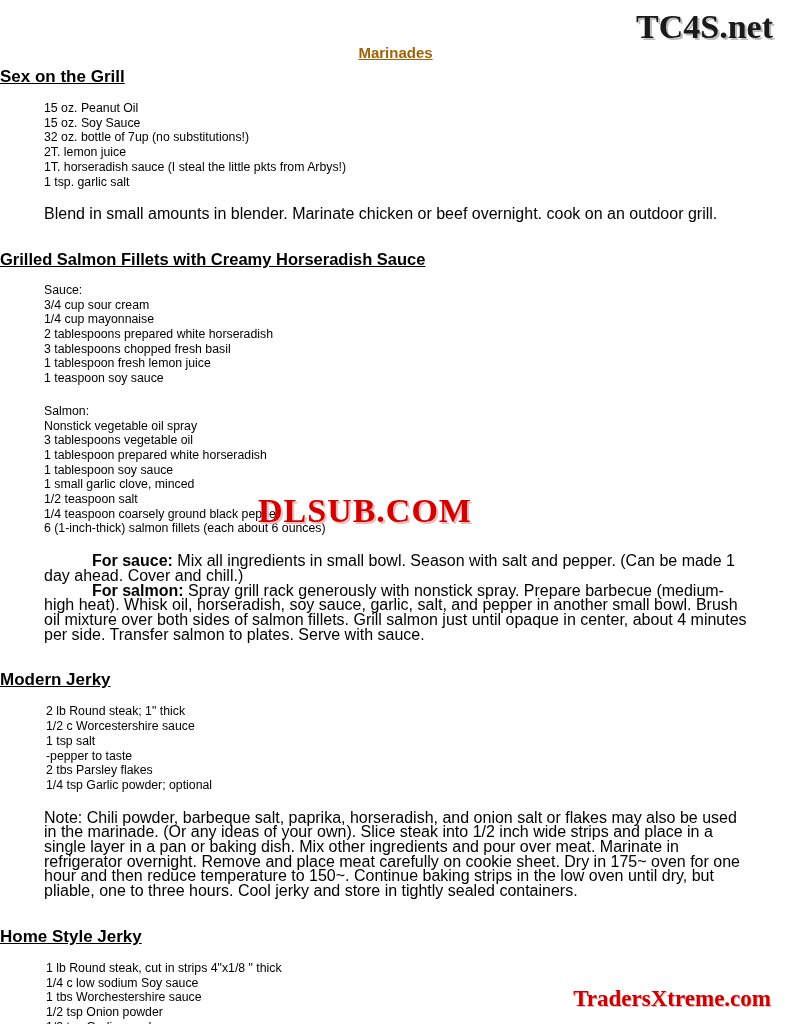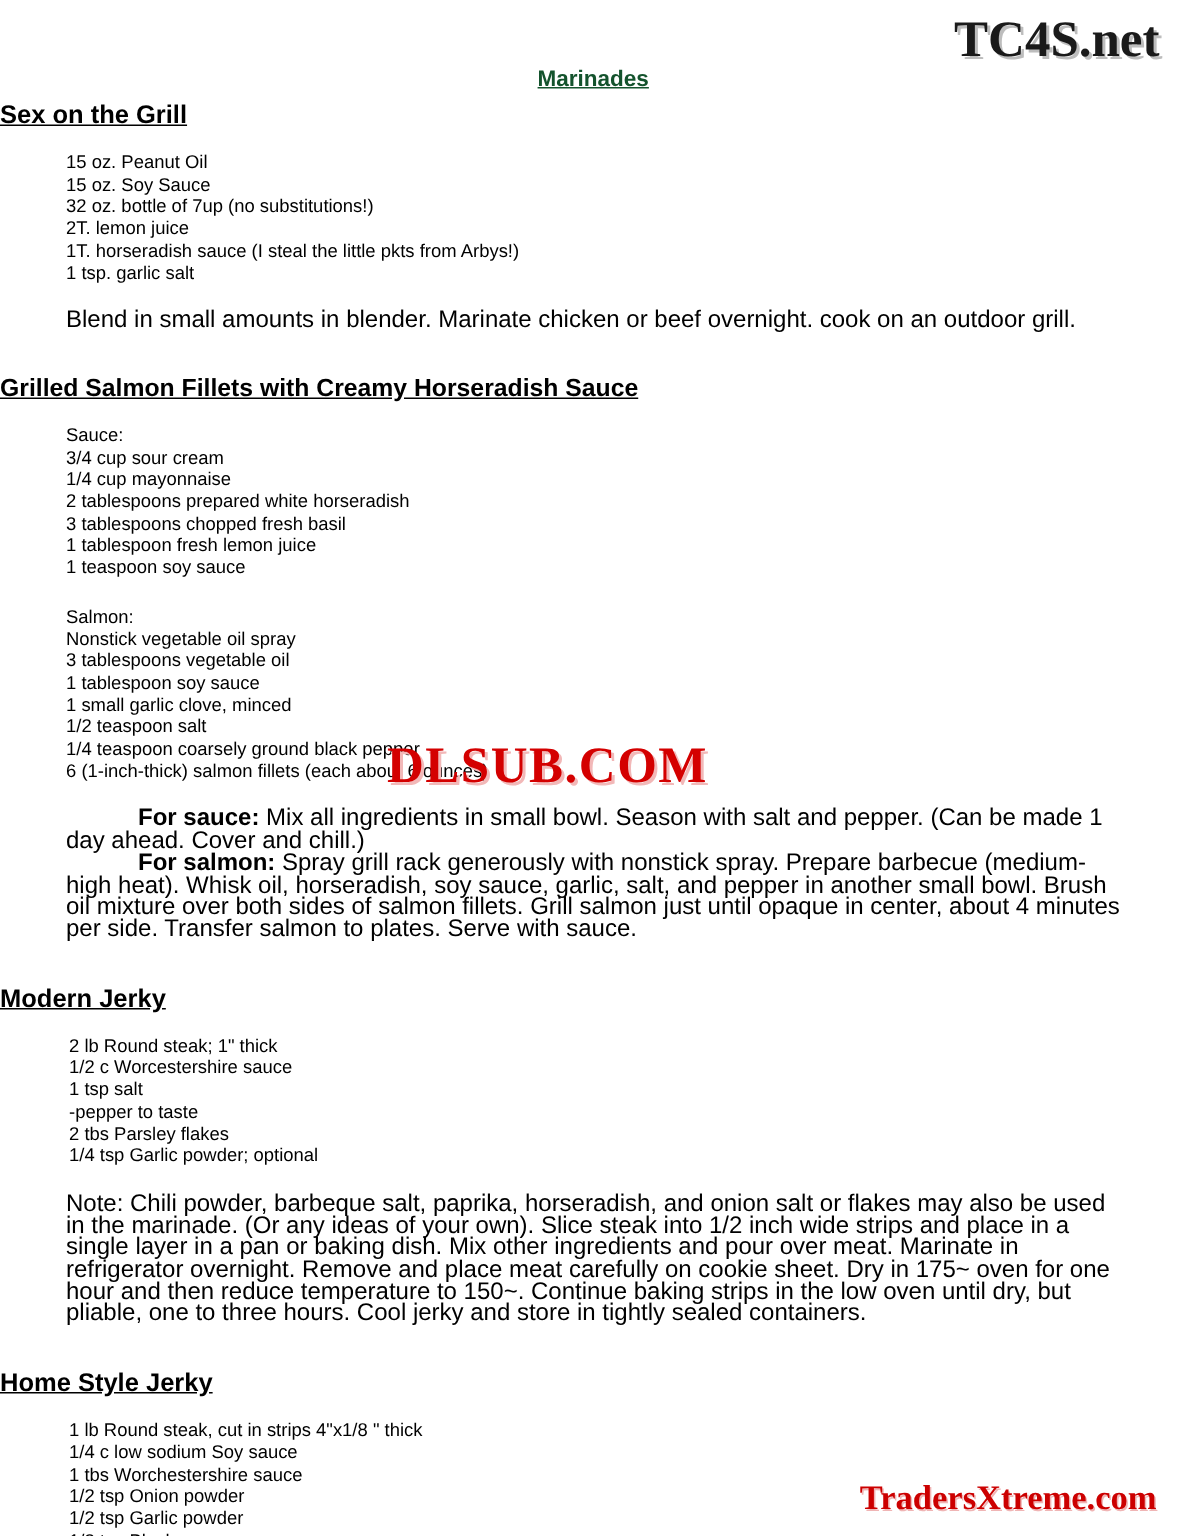--- a/index.html
+++ b/index.html
@@ -54,21 +54,21 @@
     letter-spacing: 1px;
   }
   .content {
     position: absolute;
     top: 0;
     left: 0;
     width: 791px;
   }
   .title-red {
     text-align: center;
-    color: #14532d;
+    color: #a16207;
     font-weight: bold;
     font-size: 15px;
     text-decoration: underline;
     margin: 44px 0 0 0;
     padding: 0;
   }
   h2.sec {
     font-weight: bold;
     font-size: 17px;
     text-decoration: underline;
@@ -137,20 +137,21 @@
       <div class="line">2 tablespoons prepared white horseradish</div>
       <div class="line">3 tablespoons chopped fresh basil</div>
       <div class="line">1 tablespoon fresh lemon juice</div>
       <div class="line">1 teaspoon soy sauce</div>
     </div>
     <div class="gap-md"></div>
     <div class="block ing">
       <div class="line">Salmon:</div>
       <div class="line">Nonstick vegetable oil spray</div>
       <div class="line">3 tablespoons vegetable oil</div>
+      <div class="line">1 tablespoon prepared white horseradish</div>
       <div class="line">1 tablespoon soy sauce</div>
       <div class="line">1 small garlic clove, minced</div>
       <div class="line">1/2 teaspoon salt</div>
       <div class="line">1/4 teaspoon coarsely ground black pepper</div>
       <div class="line">6 (1-inch-thick) salmon fillets (each about 6 ounces)</div>
     </div>
     <div class="gap-md"></div>
     <div class="para"><b>For sauce:</b><span> Mix all ingredients in small bowl. Season with salt and pepper. (Can be made 1 day ahead. Cover and chill.)</span></div>
     <div class="para"><b>For salmon:</b><span> Spray grill rack generously with nonstick spray. Prepare barbecue (medium-high heat). Whisk oil, horseradish, soy sauce, garlic, salt, and pepper in another small bowl. Brush oil mixture over both sides of salmon fillets. Grill salmon just until opaque in center, about 4 minutes per side. Transfer salmon to plates. Serve with sauce.</span></div>
 

